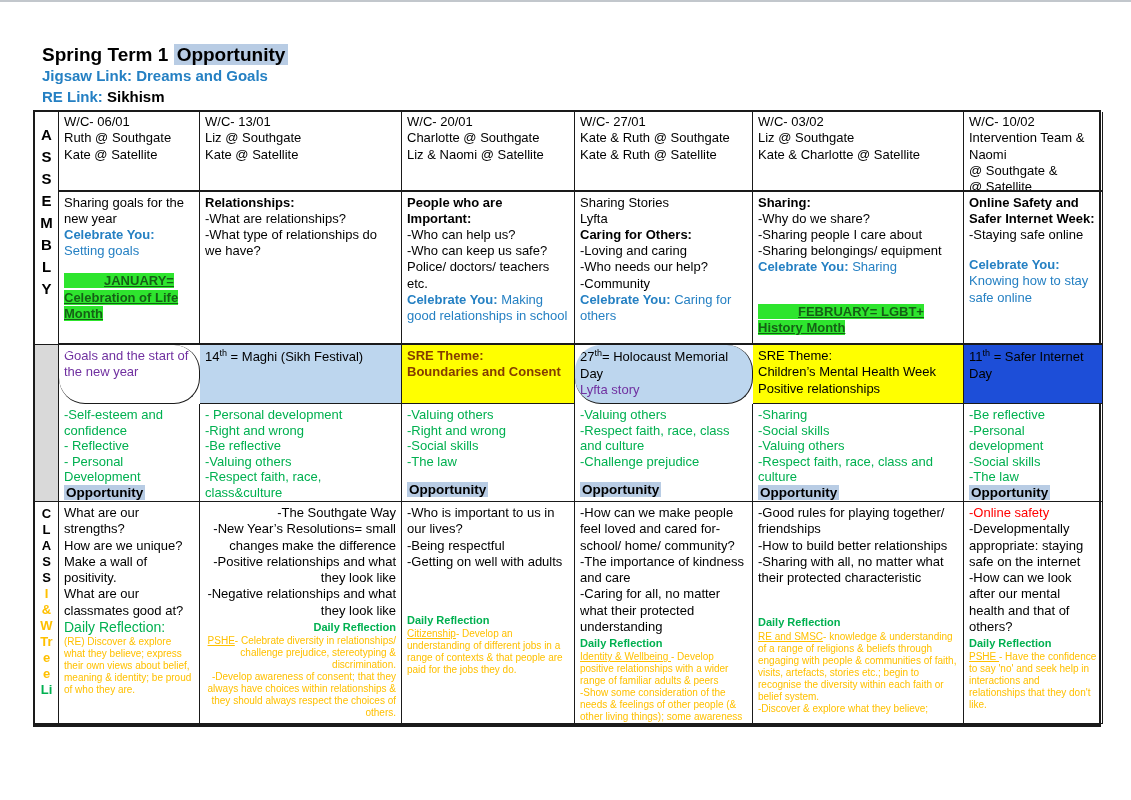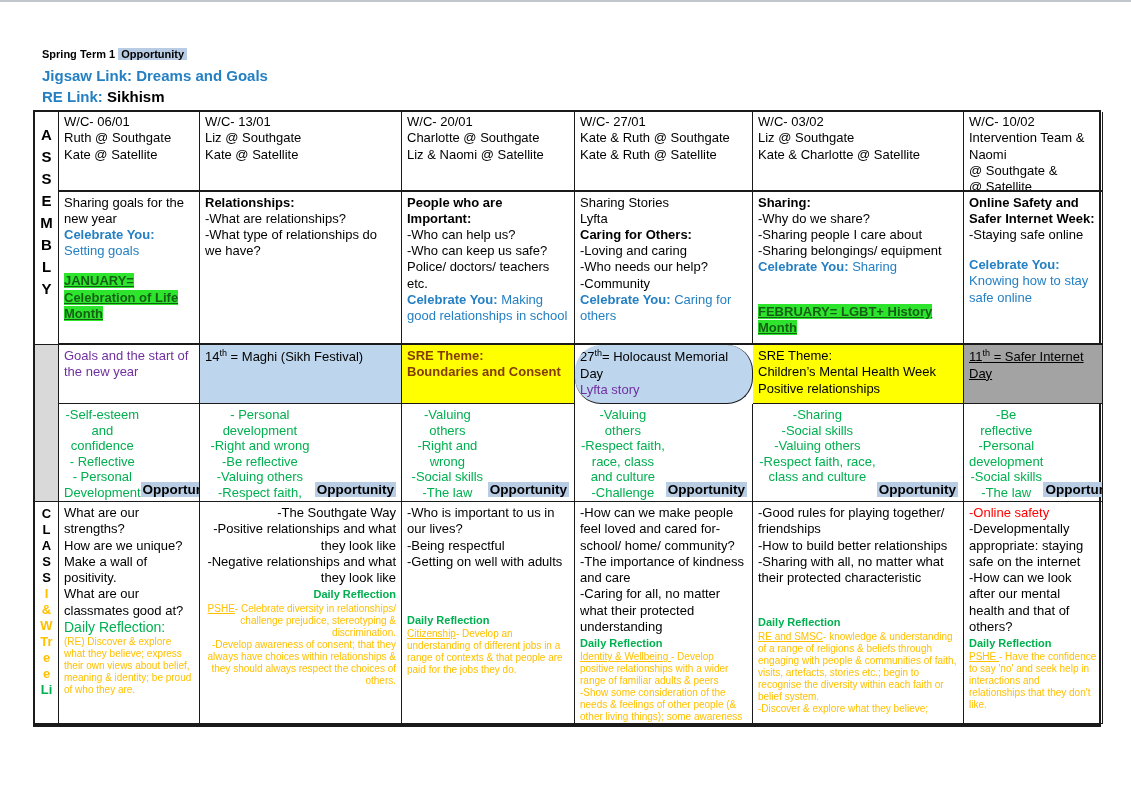--- a/index.html
+++ b/index.html
@@ -2,21 +2,21 @@
 <html style="--accent_blue: #2580c3; --value_green: #00b050; --gold: #ffc000; --purple: #7030a0; --red: #ff0000; --highlight_blue: #b8cce4; --bright_green: #2ee52e; --dark_green: #155f15; --lightblue: #bdd6ee; --yellow: #ffff00; --lightgreen: #c5e0b3; --grey: #d9d9d9; --white: #ffffff; --sre_brown: #833c00;"><head>
 <meta charset="utf-8">
 <style>
   * { margin:0; padding:0; box-sizing:border-box; }
   html,body { width:1131px; height:800px; background:#fff; overflow:hidden;
     font-family:"Liberation Sans", sans-serif; }
   .page { position:relative; width:1131px; height:800px; background:#fff; }
   .top-edge { position:absolute; top:0; left:0; width:100%; height:2px; background:#c2c7cc; }
 
   .titles { position:absolute; left:42px; top:44px; }
-  .t1 { font-size:11px; font-weight:700; color:#000; line-height:21px; }
+  .t1 { font-size:19px; font-weight:700; color:#000; line-height:21px; }
   .t1 .hl { background:var(--highlight_blue); padding:0 3px; }
   .t2 { font-size:15px; font-weight:700; color:var(--accent_blue); line-height:21px; }
   .t3 { font-size:15px; font-weight:700; color:var(--accent_blue); line-height:21px; }
   .t3 .dark { color:#000; }
 
   .sheet-table { position:absolute; left:33px; top:110px; width:1068px;
     display:grid;
     grid-template-columns:24px 141px 202px 173px 178px 211px 139px;
     grid-template-rows:80px 153px 59px 98px 222px;
     border:2px solid #1a1a1a; border-bottom-width:3px; background:#fff; }
@@ -28,35 +28,35 @@
   .lbl-mid { grid-column:1; grid-row:3/5; background:var(--grey); }
   .lbl-class { grid-column:1; grid-row:5; padding-top:4px; font-weight:700; font-size:13px; }
   .lbl-class .ltr { line-height:16px; }
   .ltr-black { color:#000; }
   .ltr-gold { color:var(--gold); }
   .ltr-green { color:var(--value_green); }
 
   .c-header { font-size:13px; line-height:1.25; padding-top:2px; border-bottom-width:2px; }
   .c-assembly { font-size:13px; line-height:1.24; border-bottom-width:2px; }
   .c-special { font-size:13px; line-height:1.25; }
-  .c-values { font-size:13px; line-height:1.2; display:flex; flex-direction:row;text-align:center; }
+  .c-values { font-size:13px; line-height:1.2; display:flex; flex-direction:column; }
   .c-class { font-size:13px; line-height:1.25; }
 
   .line { }
   .line.blank { height:14px; }
   .line.small { font-size:10px; line-height:1.2; }
 
   .opportunity { margin-top:auto; font-weight:700; font-size:13.5px; }
   .opportunity span { background:var(--highlight_blue); padding:0 2px; }
 
   .r-plain {}
   .r-bold { font-weight:700; }
   .r-blue { color:var(--accent_blue); }
   .r-blueb { color:var(--accent_blue); font-weight:700; }
-  .r-greenhl { background:var(--bright_green); color:var(--dark_green); font-weight:700; text-decoration:underline; }
+  .r-greenhl { background:var(--bright_green); color:var(--dark_green); font-weight:700; text-decoration:underline;padding-left:40px; }
   .r-purple { color:var(--purple); }
   .r-sup { vertical-align:super; font-size:9px; }
   .r-red { color:var(--red);margin-top:40px; }
   .r-green { color:var(--value_green); }
   .r-gold { color:var(--gold); font-size:10px; }
   .r-goldu { color:var(--gold); font-size:10px; text-decoration:underline; }
   .r-reflect { color:var(--value_green); font-weight:700; font-size:11px; }
   .r-reflectlg { color:var(--value_green); font-size:14px; }
   .r-sre { color:var(--sre_brown); font-weight:700; }
 </style>
@@ -102,21 +102,21 @@
         <div class="line"><span class="r-plain">W/C- 06/01</span></div>
         <div class="line"><span class="r-plain">Ruth @ Southgate</span></div>
         <div class="line"><span class="r-plain">Kate @ Satellite</span></div>
       </div>
       <div class="cell c-assembly" style="grid-area: 2 / 2;">
         <div class="line"><span class="r-plain">Sharing goals for the new year</span></div>
         <div class="line"><span class="r-blueb">Celebrate You:</span><span class="r-blue"> Setting goals</span></div>
         <div class="line blank">&nbsp;</div>
         <div class="line"><span class="r-greenhl">JANUARY= Celebration of Life Month</span></div>
       </div>
-      <div class="cell c-special" style="grid-area: 3 / 2; background: rgb(255, 255, 255);">
+      <div class="cell c-special" style="grid-area: 3 / 2; background: rgb(255, 255, 255); border-radius: 26px;">
         <div class="line"><span class="r-purple">Goals and the start of the new year</span></div>
       </div>
       <div class="cell c-values" style="grid-area: 4 / 2;">
         <div>
           <div class="line"><span class="r-green">-Self-esteem and confidence</span></div>
           <div class="line"><span class="r-green">- Reflective</span></div>
           <div class="line"><span class="r-green">- Personal Development</span></div>
         </div>
         <div class="opportunity"><span>Opportunity</span></div>
       </div>
@@ -146,20 +146,21 @@
           <div class="line"><span class="r-green">- Personal development</span></div>
           <div class="line"><span class="r-green">-Right and wrong</span></div>
           <div class="line"><span class="r-green">-Be reflective</span></div>
           <div class="line"><span class="r-green">-Valuing others</span></div>
           <div class="line"><span class="r-green">-Respect faith, race, class&amp;culture</span></div>
         </div>
         <div class="opportunity"><span>Opportunity</span></div>
       </div>
       <div class="cell c-class" style="grid-area: 5 / 3; text-align: right;">
         <div class="line"><span class="r-plain">-The Southgate Way</span></div>
+        <div class="line"><span class="r-plain">-New Year’s Resolutions= small changes make the difference</span></div>
         <div class="line"><span class="r-plain">-Positive relationships and what they look like</span></div>
         <div class="line"><span class="r-plain">-Negative relationships and what they look like</span></div>
         <div class="line"><span class="r-reflect">Daily Reflection</span></div>
         <div class="line small"><span class="r-goldu">PSHE</span><span class="r-gold">- Celebrate diversity in relationships/ challenge prejudice, stereotyping &amp; discrimination.</span></div>
         <div class="line small"><span class="r-gold">-Develop awareness of consent; that they always have choices within relationships &amp; they should always respect the choices of others.</span></div>
       </div>
       <div class="cell c-header" style="grid-area: 1 / 4;">
         <div class="line"><span class="r-plain">W/C- 20/01</span></div>
         <div class="line"><span class="r-plain">Charlotte @ Southgate</span></div>
         <div class="line"><span class="r-plain">Liz &amp; Naomi @ Satellite</span></div>
@@ -272,21 +273,21 @@
         <div class="line"><span class="r-plain">Intervention Team &amp; Naomi</span></div>
         <div class="line"><span class="r-plain">@ Southgate &amp;</span></div>
         <div class="line"><span class="r-plain">@ Satellite</span></div>
       </div>
       <div class="cell c-assembly" style="grid-area: 2 / 7;">
         <div class="line"><span class="r-bold">Online Safety and Safer Internet Week:</span></div>
         <div class="line"><span class="r-plain">-Staying safe online</span></div>
         <div class="line blank">&nbsp;</div>
         <div class="line"><span class="r-blueb">Celebrate You:</span><span class="r-blue"> Knowing how to stay safe online</span></div>
       </div>
-      <div class="cell c-special" style="grid-area: 3 / 7; background: #a3a3a3; text-decoration: underline;">
+      <div class="cell c-special" style="grid-area: 3 / 7; background: #1d4ed8;">
         <div class="line"><span class="r-plain">11</span><span class="r-sup">th</span><span class="r-plain"> = Safer Internet Day</span></div>
       </div>
       <div class="cell c-values" style="grid-area: 4 / 7;">
         <div>
           <div class="line"><span class="r-green">-Be reflective</span></div>
           <div class="line"><span class="r-green">-Personal development</span></div>
           <div class="line"><span class="r-green">-Social skills</span></div>
           <div class="line"><span class="r-green">-The law</span></div>
         </div>
         <div class="opportunity"><span>Opportunity</span></div>

